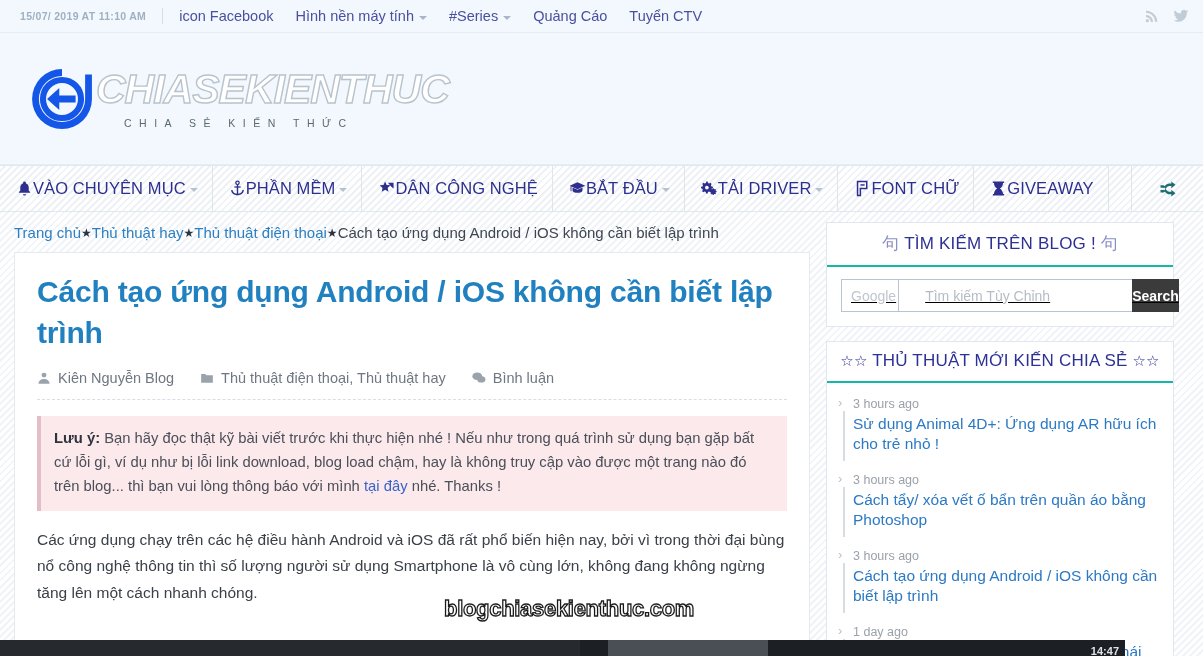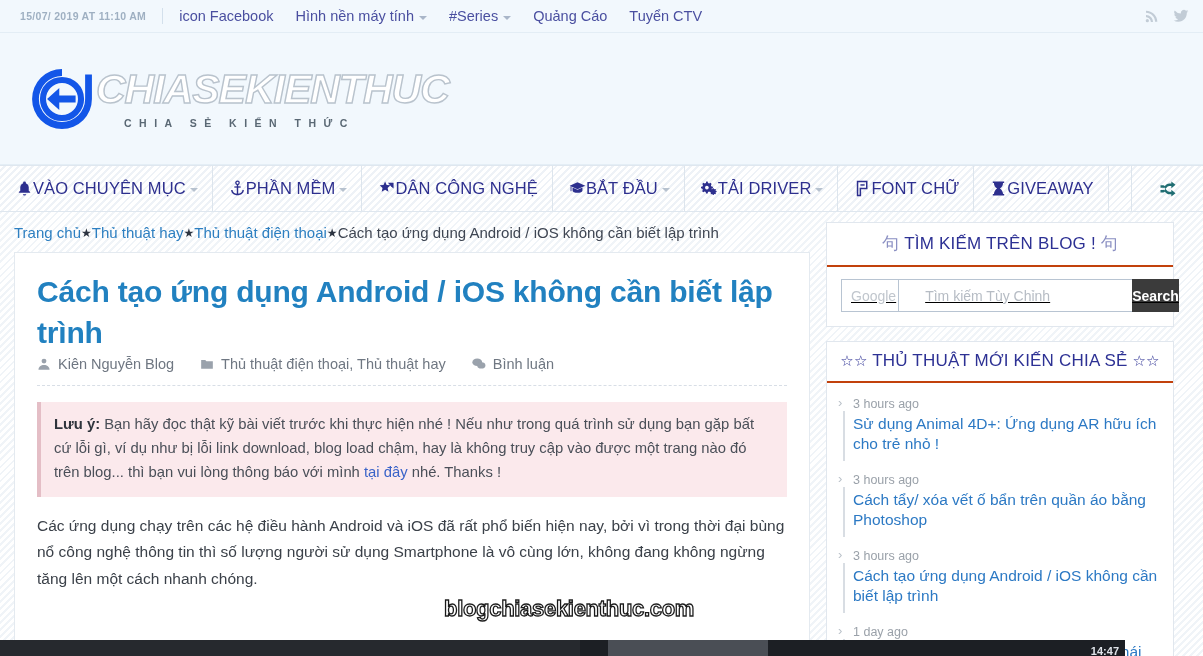--- a/index.html
+++ b/index.html
@@ -50,21 +50,21 @@
     font-size: 41px; font-weight: 700; font-style: italic;
     letter-spacing: -1px;
     color: #ffffff;
     -webkit-text-stroke: 1.4px #b9c3cd;
     text-shadow: 0 0 0 #fff;
     line-height: 1;
     font-family: "Liberation Sans", sans-serif;
   }
   .logo-sub {
     font-size: 10.5px; letter-spacing: 7.5px; color: #5a6874;
-    font-weight: 700; margin-top: 7px; margin-left: 28px;
+    font-weight: 400; margin-top: 7px; margin-left: 28px;
   }
 
   
   .mainnav {
     height: 47px;
     background-color: #fbfcfe;
     background-image: repeating-linear-gradient(
       -45deg, #ffffff 0px, #ffffff 3px, #eef2f7 3px, #eef2f7 5px);
     border-top: 1px solid #dfe7ef;
     border-bottom: 1px solid #dfe7ef;
@@ -108,21 +108,21 @@
     background: #fff; border: 1px solid #e4eaf0; border-bottom: none;
     margin-left: 14px; width: 796px; padding: 18px 22px 0 22px;
     height: 400px; overflow: hidden;
   }
   .article-title {
     font-size: 30px; line-height: 1.38; color: #2181c0;
     font-weight: 700; letter-spacing: -.2px;
   }
   .meta-row {
     display: flex; align-items: center; gap: 26px;
-    margin-top: 2px; padding-bottom: 13px;
+    margin-top: 16px; padding-bottom: 13px;
     border-bottom: 1px dashed #d8dee6;
     font-size: 14.5px; color: #6f7782;
   }
   .meta-item { display: flex; align-items: center; gap: 7px; cursor: pointer; }
   .meta-item svg { width: 14px; height: 14px; fill: #9aa2ac; }
 
   .notice {
     margin-top: 16px; background: #fbe9ec; border-left: 4px solid #e4bec6;
     padding: 11px 14px 12px 13px;
     font-size: 14.8px; line-height: 1.62; color: #4a4f58;
@@ -142,21 +142,21 @@
   }
 
   
   .col-side { width: 348px; padding-top: 10px; }
   .widget {
     background: #fff; border: 1px solid #e1e7ee; margin-bottom: 14px;
   }
   .widget-title {
     text-align: center; padding: 9px 6px 10px;
     font-size: 17px; color: #2d3194; letter-spacing: .2px;
-    border-bottom: 2px solid #c2410c;
+    border-bottom: 2px solid #14b8a6;
     white-space: nowrap; overflow: hidden;
   }
   .widget-title .deco { color: #8a8fc2; font-weight: 400; }
   .widget-title .star { color: #2d3194; font-size: 15px; }
   .search-body { padding: 12px 14px 14px; display: flex; align-items: stretch; text-decoration: underline; }
   .search-input {
     flex: 1; height: 33px; border: 1px solid #b8c4d2; border-right: none;
     padding: 0 26px; font-size: 14px; color: #3b4149; outline: none;
     font-family: "Liberation Sans", sans-serif; background: #fff;
   }

